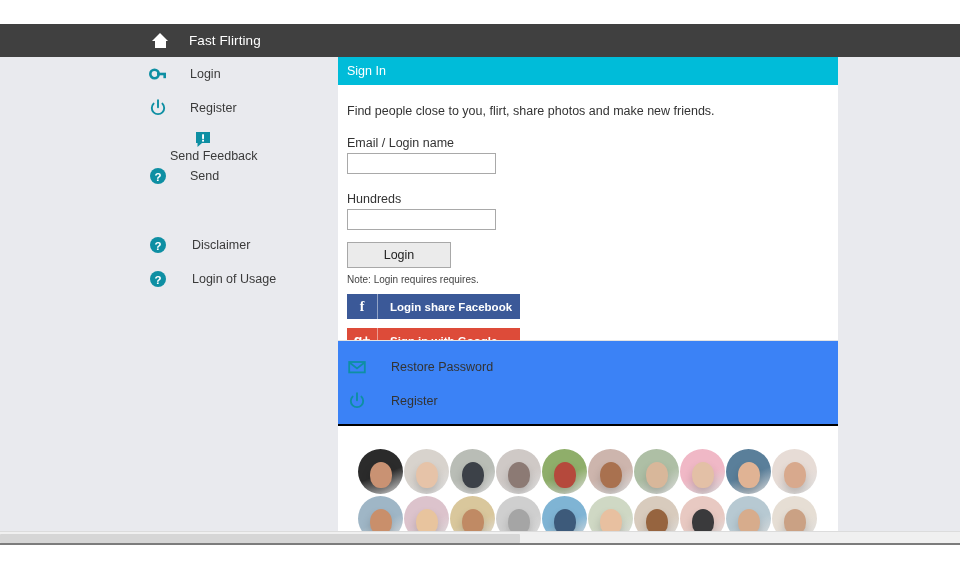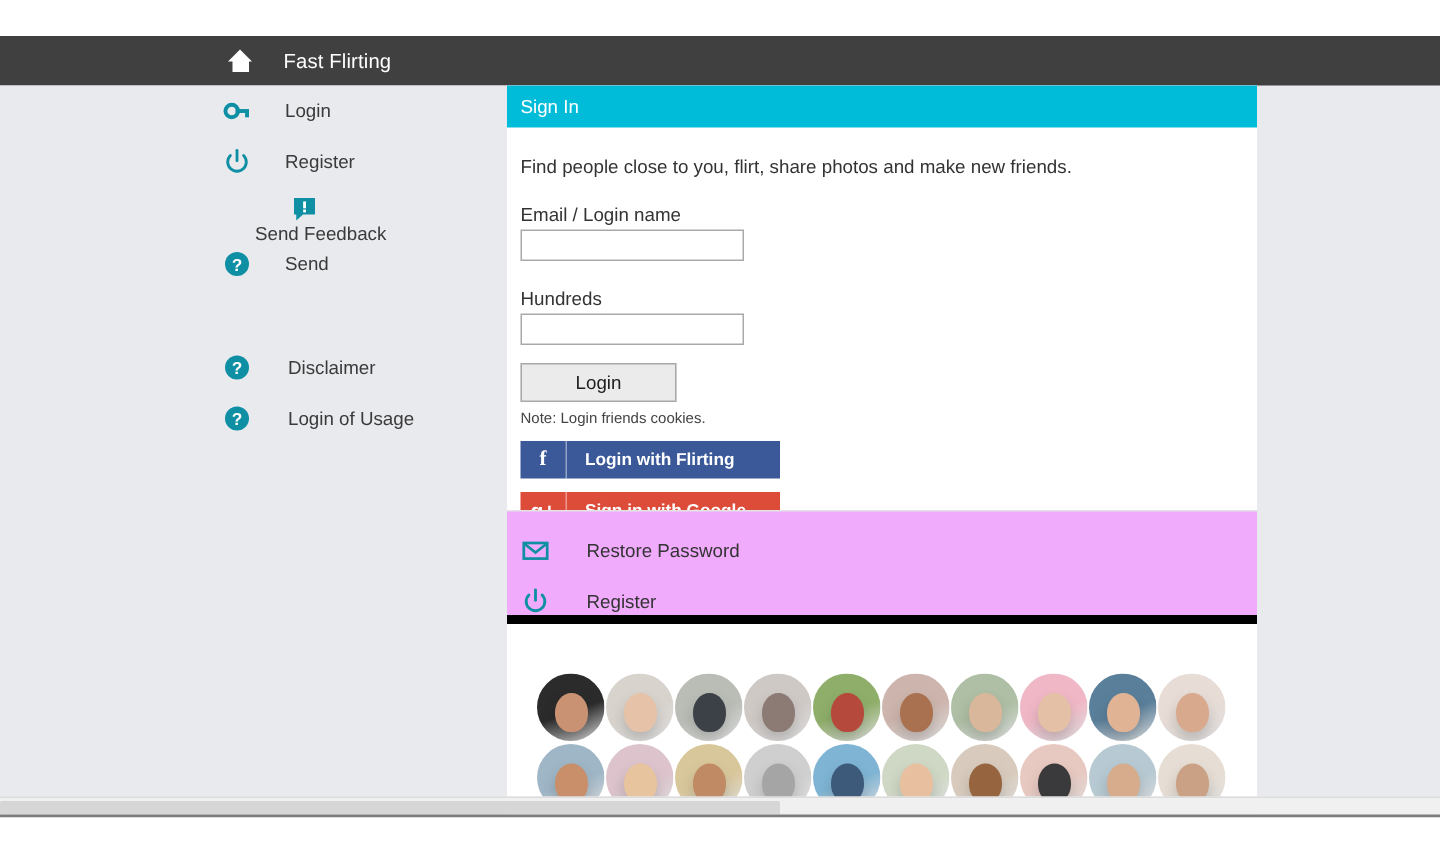--- a/index.html
+++ b/index.html
@@ -225,24 +225,24 @@
   }
   #fb-btn { background: #3b5998; }
   #google-btn { background: #dd4b39; }
   #google-btn .sb-icon { font-family: "Liberation Sans", sans-serif; }
 
   #links-block {
     position: absolute;
     left: 0;
     top: 283px;
     width: 500px;
-    height: 76px;
-    background: #f0abfc;
+    height: 86px;
+    background: #3b82f6;
     border-top: 1px solid #e3e3e3;
-    border-bottom: 6px solid #000000;
+    border-bottom: 2px solid #000000;
     box-sizing: border-box;
   }
   .link-row {
     position: absolute;
     display: flex;
     align-items: center;
     height: 24px;
     cursor: pointer;
   }
   .link-label {
@@ -398,26 +398,26 @@
       <div id="intro-text">Find people close to you, flirt, share photos and make new friends.</div>
 
       <div class="field-label">Email / Login name</div>
       <input class="text-input" type="text" placeholder="" style="">
 
       <div class="field-label">Hundreds</div>
       <input class="text-input" type="password" placeholder="" style="">
 
       <button id="login-button">Login</button>
 
-      <div id="cookie-note">Note: Login friends cookies.</div>
+      <div id="cookie-note">Note: Login requires requires.</div>
 
       <div class="social-btn" id="fb-btn" style="background: rgb(59, 89, 152);">
         <span class="sb-icon">f</span>
         <span class="sb-divider"></span>
-        <span class="sb-label">Login with Flirting</span>
+        <span class="sb-label">Login share Facebook</span>
       </div>
 
       <div class="social-btn" id="google-btn" style="background: rgb(221, 75, 57);">
         <span class="sb-icon">g+</span>
         <span class="sb-divider"></span>
         <span class="sb-label">Sign in with Google</span>
       </div>
     </div>
 
     <div id="links-block">

